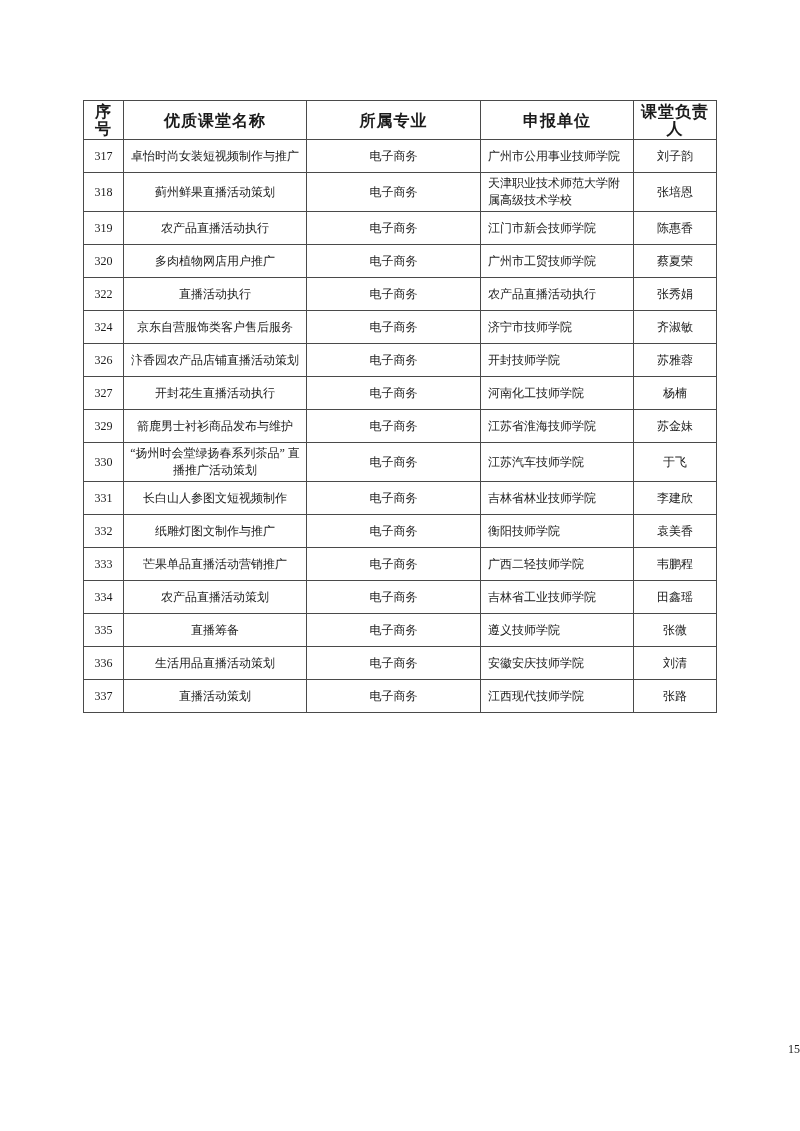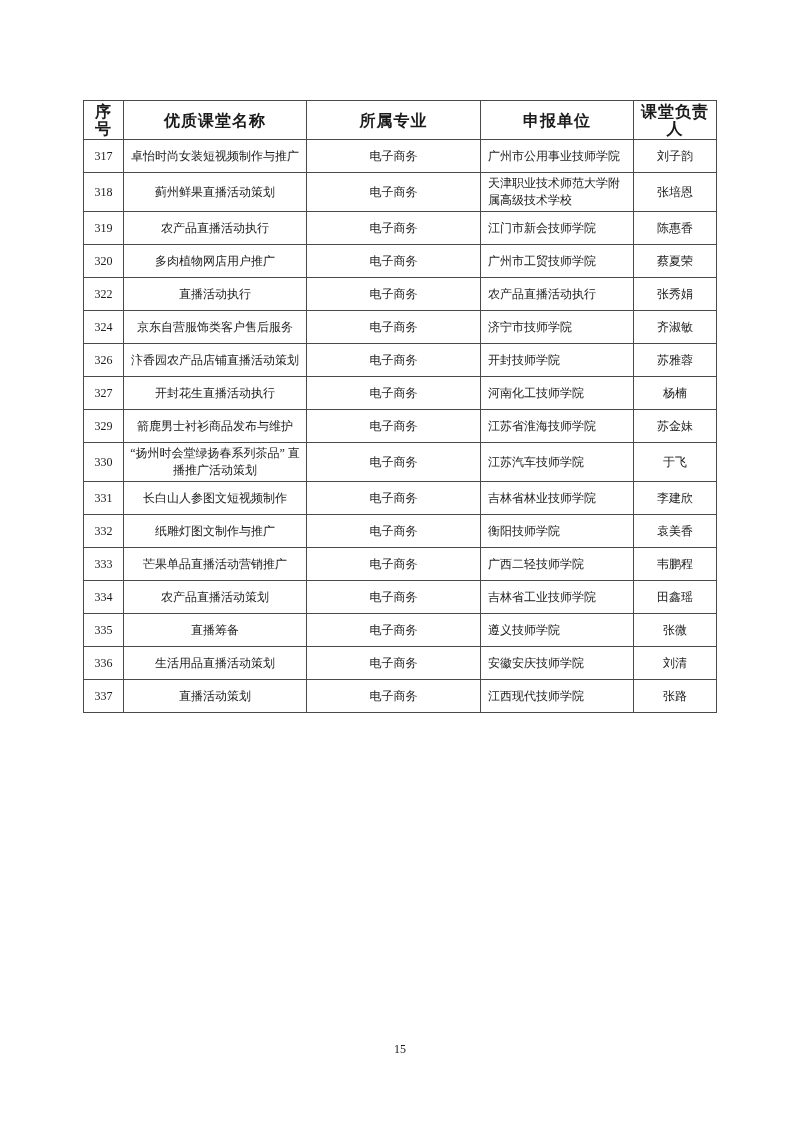--- a/index.html
+++ b/index.html
@@ -50,21 +50,21 @@
   .col-w-no     { width: 40px; }
   .col-w-name   { width: 183px; }
   .col-w-major  { width: 174px; }
   .col-w-unit   { width: 153px; }
   .col-w-person { width: 83px; }
   .page-number {
     position: absolute;
     top: 1042px;
     left: 0;
     width: 800px;
-    text-align: center;
+    text-align: right;
     font-size: 12px;
     font-family: "Liberation Serif", serif;
     color: #1b1b1b;
   }
 </style>
 </head>
 <body>
 
 <table class="doc-table">
   <colgroup>

